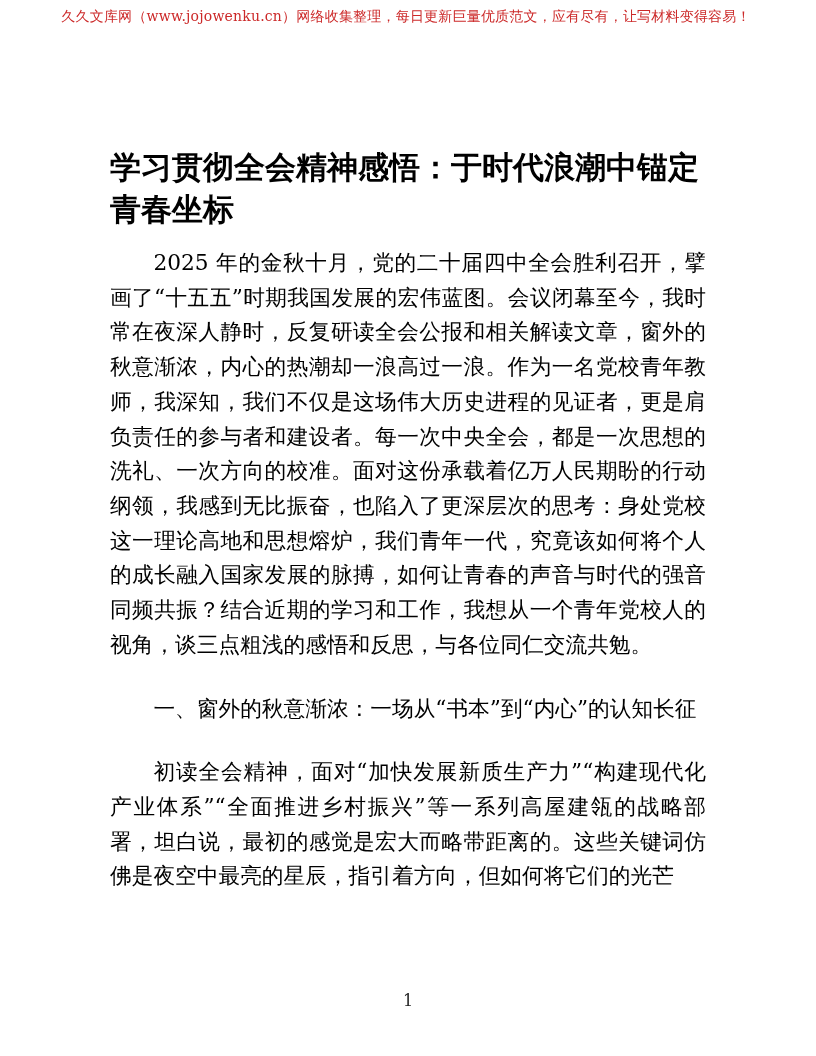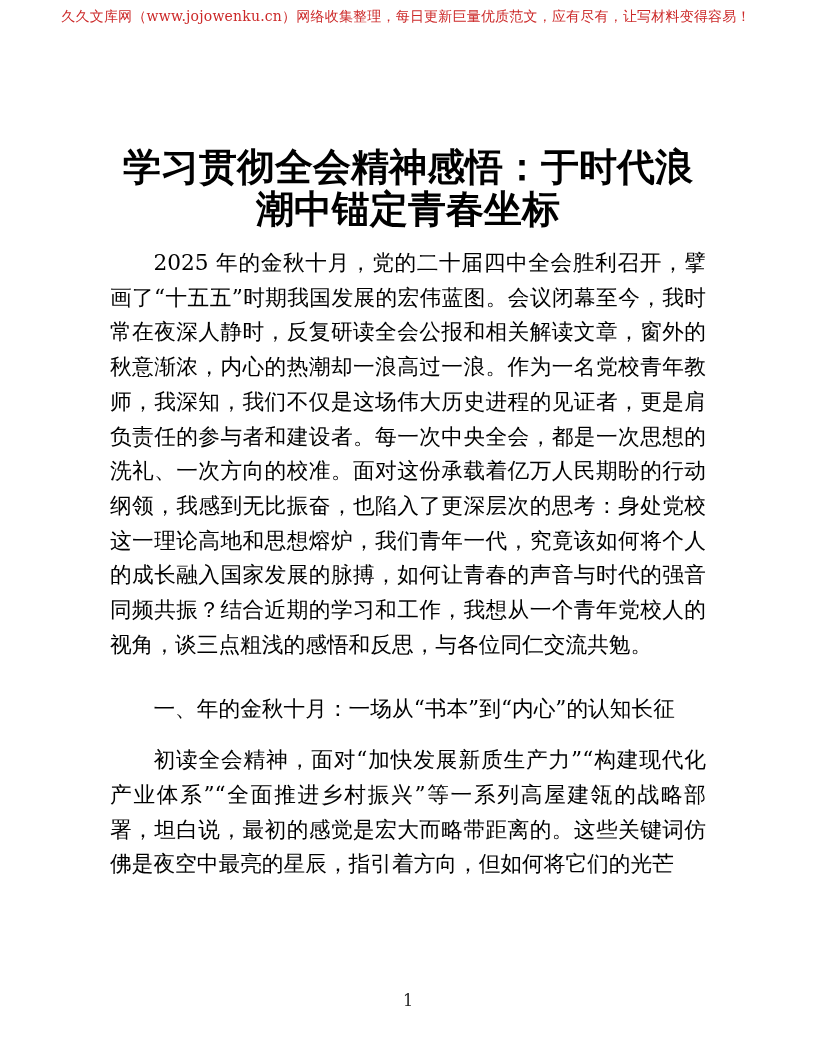--- a/index.html
+++ b/index.html
@@ -28,35 +28,35 @@
     letter-spacing: 0.2px;
   }
   .content {
     position: absolute;
     top: 0;
     left: 110px;
     width: 596px;
   }
   .doc-title {
     margin: 146px 0 0 0;
-    font-size: 38px;
+    font-size: 31px;
     line-height: 42px;
     font-weight: bold;
-    text-align: center;
+    text-align: left;
   }
   .para {
     margin: 0;
     font-size: 21.7px;
     line-height: 34.7px;
     text-align: justify;
     text-indent: 2em;
   }
   .para-body-1 { margin-top: 16px; }
   .para-heading { margin-top: 30px; }
-  .para-body-2 { margin-top: 16px; }
+  .para-body-2 { margin-top: 28px; }
   .page-number {
     position: absolute;
     bottom: 46px;
     left: 0;
     right: 0;
     text-align: center;
     font-size: 16px;
     color: #222222;
   }
 </style>
@@ -66,21 +66,21 @@
 <div class="page">
 
   <div class="header-notice" style="color: rgb(204, 41, 41);">久久文库网（www.jojowenku.cn）网络收集整理，每日更新巨量优质范文，应有尽有，让写材料变得容易！</div>
 
   <div class="content">
 
     <h1 class="doc-title">学习贯彻全会精神感悟：于时代浪潮中锚定青春坐标</h1>
 
     <p class="para para-body-1">2025 年的金秋十月，党的二十届四中全会胜利召开，擘画了“十五五”时期我国发展的宏伟蓝图。会议闭幕至今，我时常在夜深人静时，反复研读全会公报和相关解读文章，窗外的秋意渐浓，内心的热潮却一浪高过一浪。作为一名党校青年教师，我深知，我们不仅是这场伟大历史进程的见证者，更是肩负责任的参与者和建设者。每一次中央全会，都是一次思想的洗礼、一次方向的校准。面对这份承载着亿万人民期盼的行动纲领，我感到无比振奋，也陷入了更深层次的思考：身处党校这一理论高地和思想熔炉，我们青年一代，究竟该如何将个人的成长融入国家发展的脉搏，如何让青春的声音与时代的强音同频共振？结合近期的学习和工作，我想从一个青年党校人的视角，谈三点粗浅的感悟和反思，与各位同仁交流共勉。</p>
 
-    <p class="para para-heading">一、年的金秋十月：一场从“书本”到“内心”的认知长征</p>
+    <p class="para para-heading">一、窗外的秋意渐浓：一场从“书本”到“内心”的认知长征</p>
 
     <p class="para para-body-2">初读全会精神，面对“加快发展新质生产力”“构建现代化产业体系”“全面推进乡村振兴”等一系列高屋建瓴的战略部署，坦白说，最初的感觉是宏大而略带距离的。这些关键词仿佛是夜空中最亮的星辰，指引着方向，但如何将它们的光芒</p>
 
   </div>
 
   <div class="page-number">1</div>
 
 </div>
 
 </body></html>

